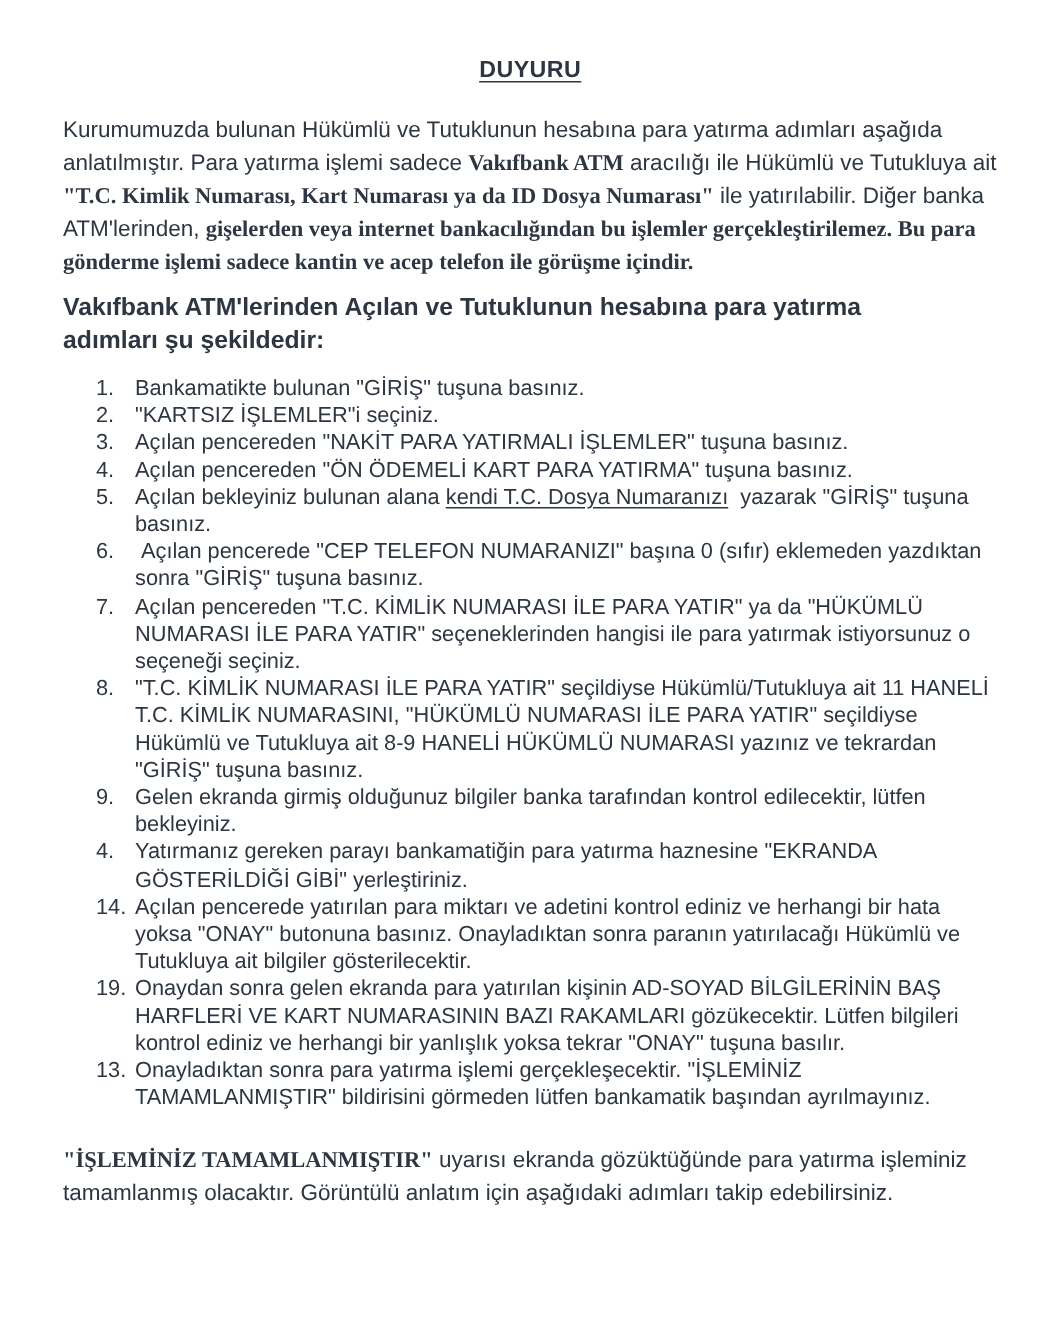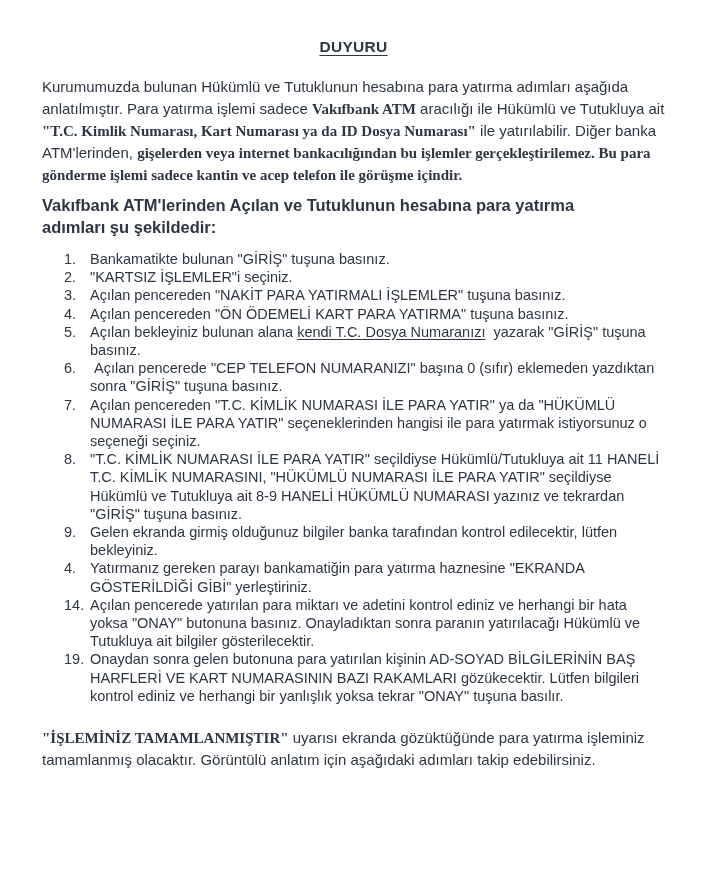--- a/index.html
+++ b/index.html
@@ -121,19 +121,23 @@
       <div class="step">
         <span class="step-num">4.</span>
         <span class="step-text"><span>Yatırmanız gereken parayı bankamatiğin para yatırma haznesine "EKRANDA GÖSTERİLDİĞİ GİBİ" yerleştiriniz.</span></span>
       </div>
       <div class="step">
         <span class="step-num">14.</span>
         <span class="step-text"><span>Açılan pencerede yatırılan para miktarı ve adetini kontrol ediniz ve herhangi bir hata yoksa "ONAY" butonuna basınız. Onayladıktan sonra paranın yatırılacağı Hükümlü ve Tutukluya ait bilgiler gösterilecektir.</span></span>
       </div>
       <div class="step">
         <span class="step-num">19.</span>
-        <span class="step-text"><span>Onaydan sonra gelen butonuna para yatırılan kişinin AD-SOYAD BİLGİLERİNİN BAŞ HARFLERİ VE KART NUMARASININ BAZI RAKAMLARI gözükecektir. Lütfen bilgileri kontrol ediniz ve herhangi bir yanlışlık yoksa tekrar "ONAY" tuşuna basılır.</span></span>
+        <span class="step-text"><span>Onaydan sonra gelen ekranda para yatırılan kişinin AD-SOYAD BİLGİLERİNİN BAŞ HARFLERİ VE KART NUMARASININ BAZI RAKAMLARI gözükecektir. Lütfen bilgileri kontrol ediniz ve herhangi bir yanlışlık yoksa tekrar "ONAY" tuşuna basılır.</span></span>
+      </div>
+      <div class="step">
+        <span class="step-num">13.</span>
+        <span class="step-text"><span>Onayladıktan sonra para yatırma işlemi gerçekleşecektir. "İŞLEMİNİZ TAMAMLANMIŞTIR" bildirisini görmeden lütfen bankamatik başından ayrılmayınız.</span></span>
       </div>
     </div>
 
   <p class="closing"><span class="b">"İŞLEMİNİZ TAMAMLANMIŞTIR"</span><span> uyarısı ekranda gözüktüğünde para yatırma işleminiz tamamlanmış olacaktır. Görüntülü anlatım için aşağıdaki adımları takip edebilirsiniz.</span></p>
 
 </div>
 
 </body></html>

